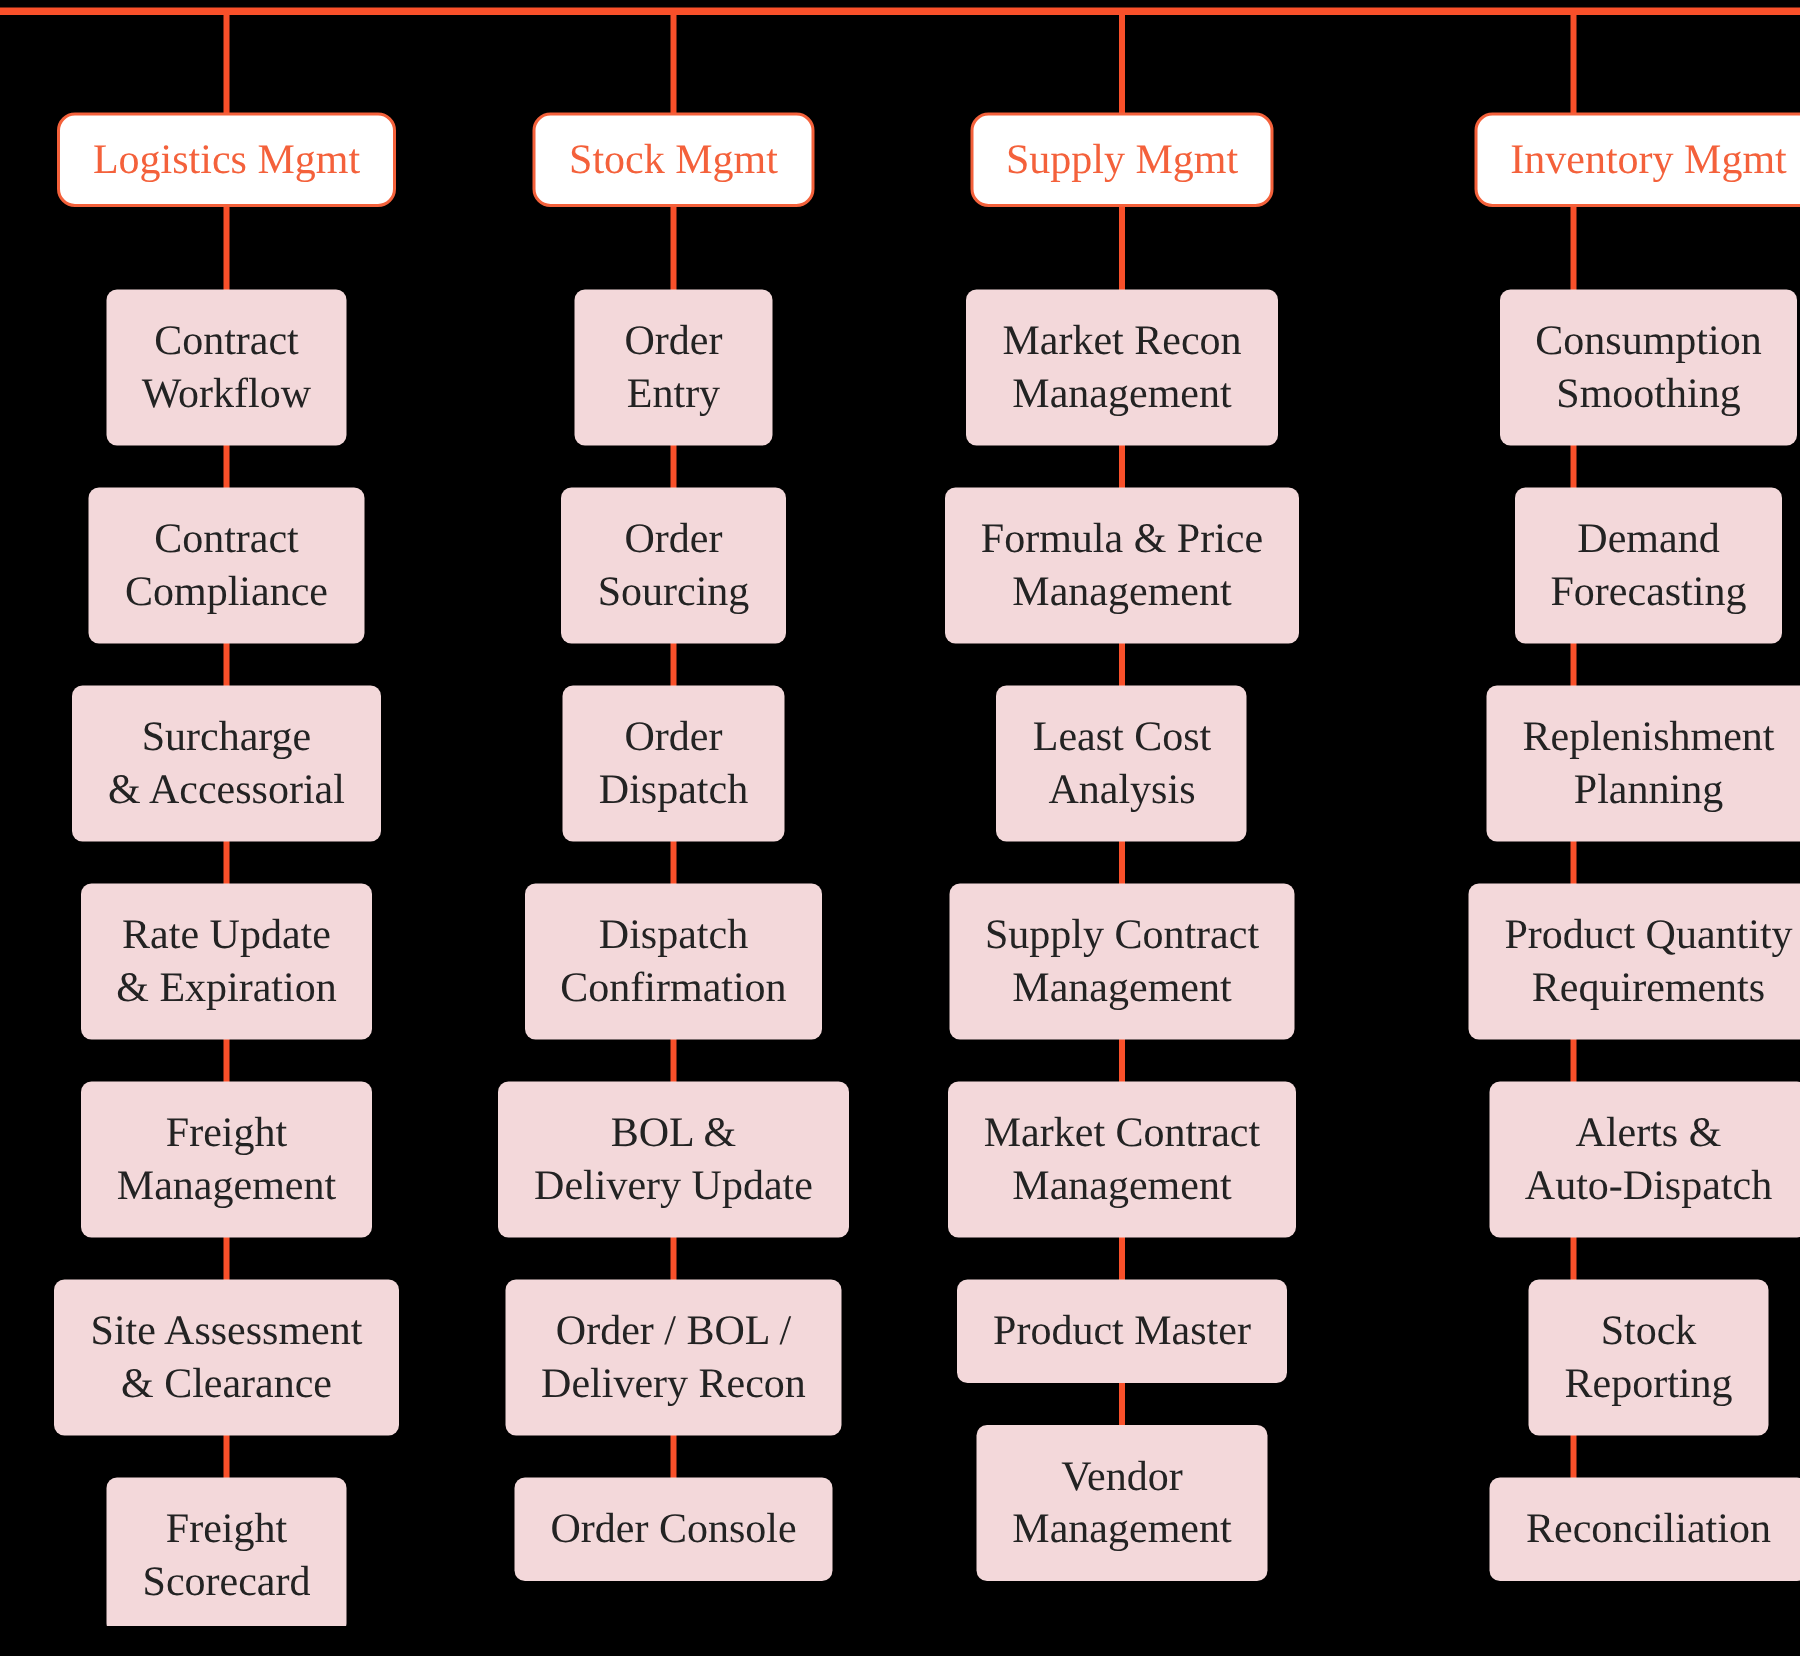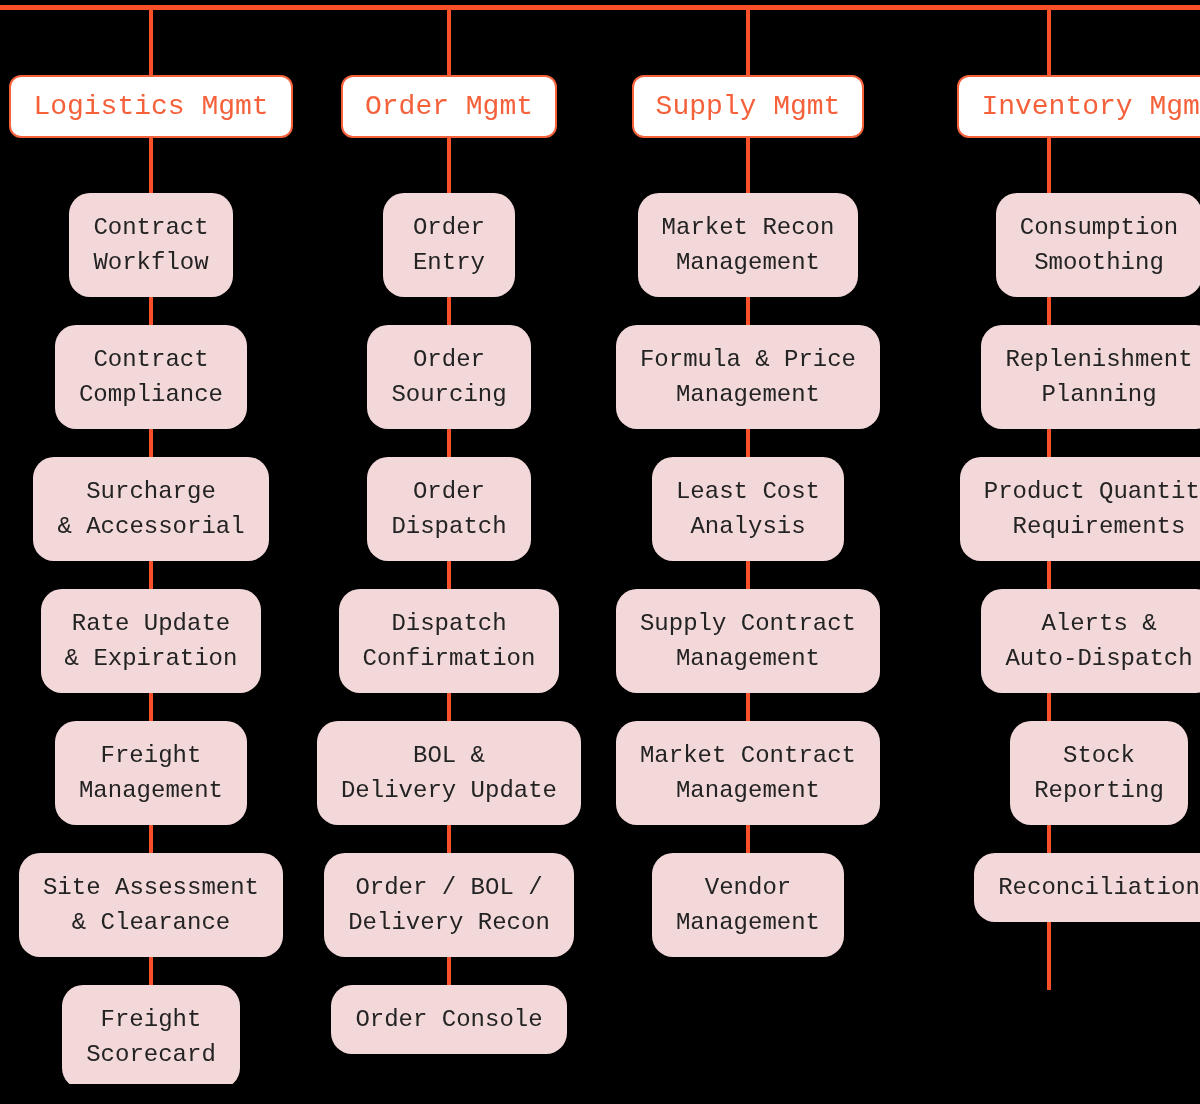--- a/index.html
+++ b/index.html
@@ -9,21 +9,21 @@
     --node-fill:#f3d8da;
     --node-text:#232323;
   }
   html,body{margin:0;padding:0;background:var(--bg);}
   #canvas{
     position:relative;
     width:1200px;
     height:1084px;
     background:var(--bg);
     overflow:hidden;
-    font-family:Liberation Mono, monospace;
+    font-family:Liberation Serif, serif;
   }
   .hline{
     position:absolute;
     top:5px;left:0;
     width:1200px;height:5px;
     background:var(--connector);
   }
   .vline{
     position:absolute;
     top:7px;
@@ -57,23 +57,23 @@
     display:flex;
     flex-direction:column;
     align-items:center;
     gap:28px;
   }
   .node{
     box-sizing:border-box;
     min-width:132px;
     padding:17px 24px;
     background:var(--node-fill);
-    border-radius:21px;
+    border-radius:7px;
     color:var(--node-text);
-    font-size:24px;
+    font-size:28px;
     line-height:35px;
     text-align:center;
     white-space:pre-line;
   }
   
   .col-0{left:1px;}   .vl-0{left:149px;height:983px;}
   .col-1{left:299px;} .vl-1{left:447px;height:983px;}
   .col-2{left:598px;} .vl-2{left:746px;height:950px;}
   .col-3{left:949px;} .vl-3{left:1047px;height:983px;}
 </style>
@@ -103,21 +103,21 @@
       <div class="node">Freight
 Management</div>
       <div class="node">Site Assessment
 &amp; Clearance</div>
       <div class="node">Freight
 Scorecard</div>
     </div>
   </div>
 
   <div class="column col-1">
-    <div class="header">Order Mgmt</div>
+    <div class="header">Stock Mgmt</div>
     <div class="nodes">
       <div class="node">Order
 Entry</div>
       <div class="node">Order
 Sourcing</div>
       <div class="node">Order
 Dispatch</div>
       <div class="node">Dispatch
 Confirmation</div>
       <div class="node">BOL &amp;
@@ -134,30 +134,33 @@
       <div class="node">Market Recon
 Management</div>
       <div class="node">Formula &amp; Price
 Management</div>
       <div class="node">Least Cost
 Analysis</div>
       <div class="node">Supply Contract
 Management</div>
       <div class="node">Market Contract
 Management</div>
+      <div class="node">Product Master</div>
       <div class="node">Vendor
 Management</div>
     </div>
   </div>
 
   <div class="column col-3">
     <div class="header">Inventory Mgmt</div>
     <div class="nodes">
       <div class="node">Consumption
 Smoothing</div>
+      <div class="node">Demand
+Forecasting</div>
       <div class="node">Replenishment
 Planning</div>
       <div class="node">Product Quantity
 Requirements</div>
       <div class="node">Alerts &amp;
 Auto-Dispatch</div>
       <div class="node">Stock
 Reporting</div>
       <div class="node">Reconciliation</div>
     </div>

